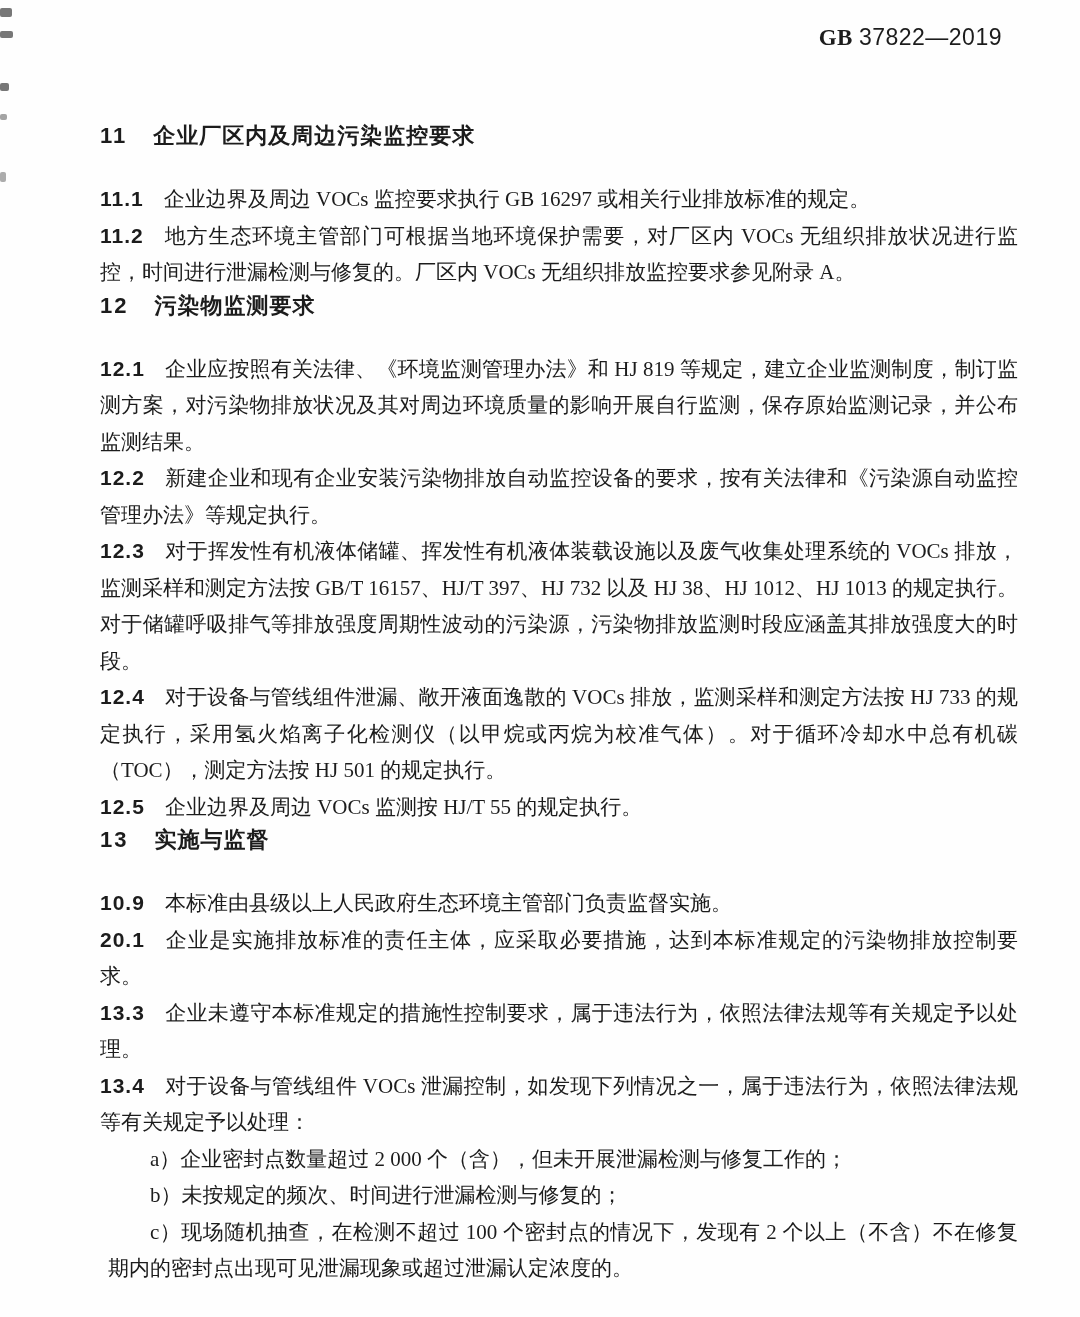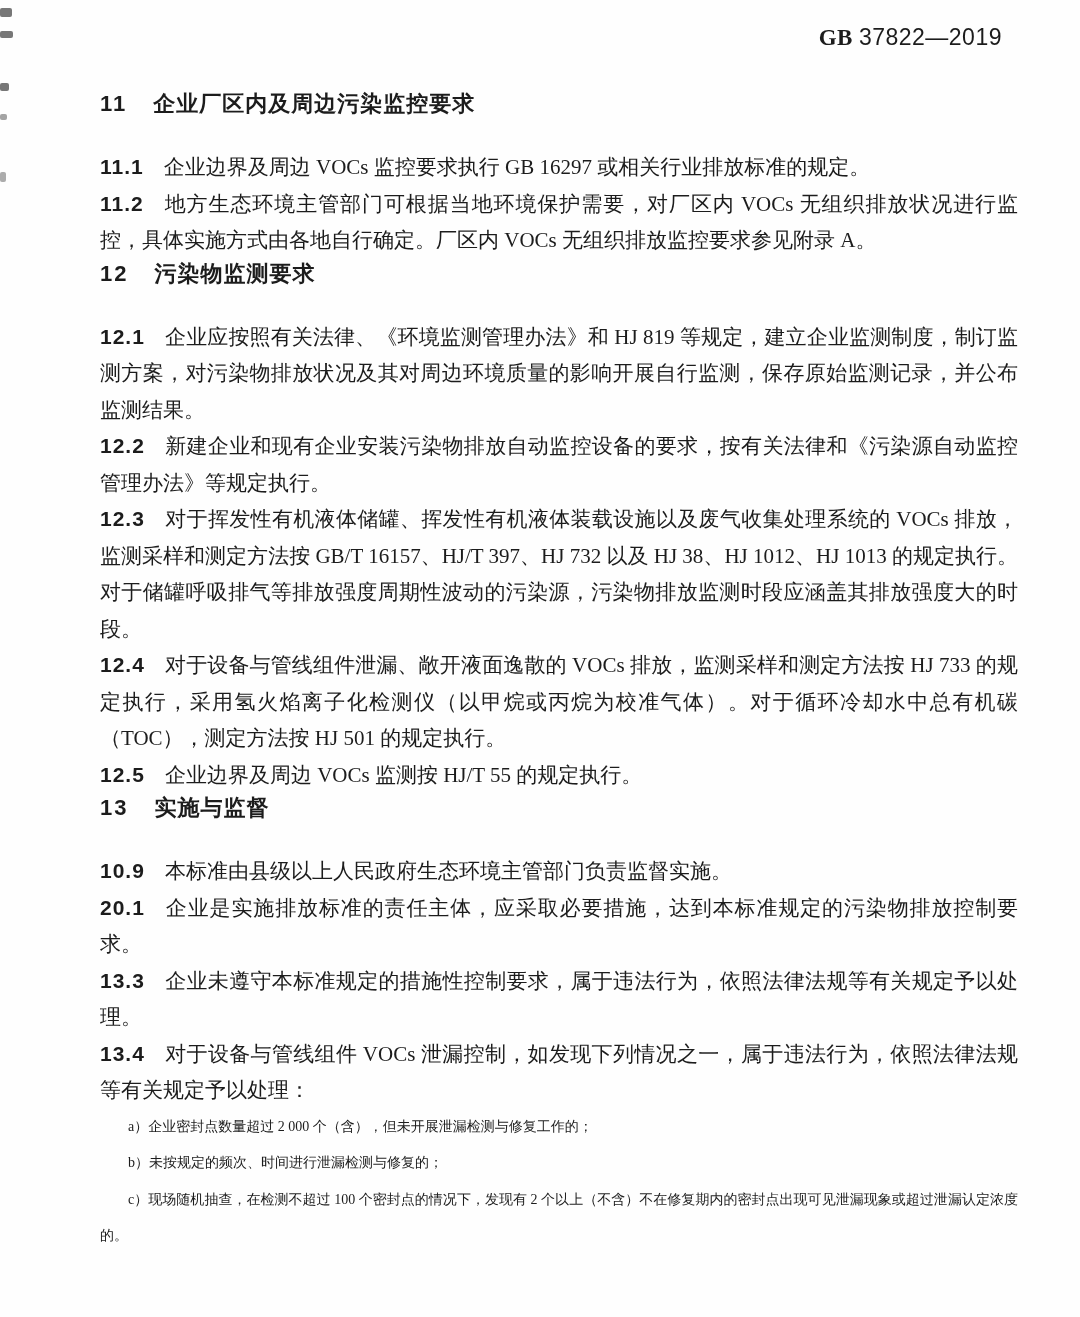--- a/index.html
+++ b/index.html
@@ -36,43 +36,44 @@
   }
   h2.sec-heading {
     font-family: "Liberation Sans", "DejaVu Sans", sans-serif;
     font-size: 22px;
     font-weight: 700;
     line-height: 30px;
     margin-bottom: 30px;
     letter-spacing: 1px;
   }
   h2.sec-heading:first-of-type {
-    margin-top: 36px;
+    margin-top: 68px;
   }
   h2.sec-heading .snum {
     margin-right: 26px;
     letter-spacing: 2px;
   }
   p.clause {
     font-size: 21px;
     line-height: 36.5px;
     text-align: justify;
   }
   p.clause .cnum {
     font-family: "Liberation Sans", "DejaVu Sans", sans-serif;
     font-weight: 700;
     margin-right: 20px;
     letter-spacing: 1px;
     white-space: nowrap;
   }
   p.item {
-    font-size: 14px;
+    font-size: 21px;
     line-height: 36.5px;
     text-align: justify;
     text-indent: 2em;
+    margin-left: 8px;
   }
   
   .artifact {
     position: absolute;
     left: 0;
     background: #4a4a4a;
     border-radius: 2px;
     opacity: 0.75;
   }
   .a1 { top: 8px;   width: 12px; height: 9px;  }
@@ -96,21 +97,21 @@
     <span class="gb">GB</span><span>37822—2019</span>
   </div>
 
   <h2 class="sec-heading">
     <span class="snum">11</span><span>企业厂区内及周边污染监控要求</span>
   </h2>
   <p class="clause">
     <span class="cnum">11.1</span><span>企业边界及周边 VOCs 监控要求执行 GB 16297 或相关行业排放标准的规定。</span>
   </p>
   <p class="clause">
-    <span class="cnum">11.2</span><span>地方生态环境主管部门可根据当地环境保护需要，对厂区内 VOCs 无组织排放状况进行监控，具体实施方式由各地自行确定。厂区内 VOCs 无组织排放监控要求参见附录 A。</span>
+    <span class="cnum">11.2</span><span>地方生态环境主管部门可根据当地环境保护需要，对厂区内 VOCs 无组织排放状况进行监控，时间进行泄漏检测与修复的。厂区内 VOCs 无组织排放监控要求参见附录 A。</span>
   </p>
 
   <h2 class="sec-heading">
     <span class="snum">12</span><span>污染物监测要求</span>
   </h2>
   <p class="clause">
     <span class="cnum">12.1</span><span>企业应按照有关法律、《环境监测管理办法》和 HJ 819 等规定，建立企业监测制度，制订监测方案，对污染物排放状况及其对周边环境质量的影响开展自行监测，保存原始监测记录，并公布监测结果。</span>
   </p>
   <p class="clause">
     <span class="cnum">12.2</span><span>新建企业和现有企业安装污染物排放自动监控设备的要求，按有关法律和《污染源自动监控管理办法》等规定执行。</span>

